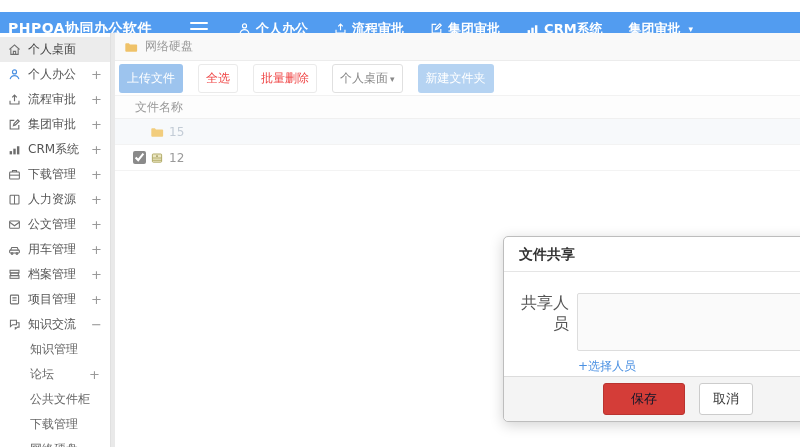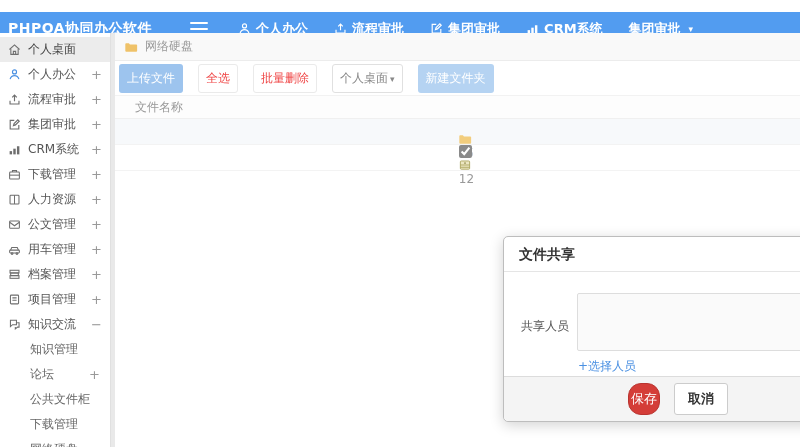--- a/index.html
+++ b/index.html
@@ -43,46 +43,46 @@
   .btn { font-size:12px; padding:5px 7px; border-radius:3px; border:1px solid transparent;
     cursor:pointer; background:#fff; white-space:nowrap; font-family:inherit; }
   .btn-upload { background:#9dc4ee; color:#fff; }
   .btn-ghost { border-color:#eaeaea; color:#ef4444;text-align:right; }
   .btn-more { border-color:#e0e0e0; color:#888; }
   .btn-more .caret2 { font-size:9px; margin-left:2px; }
   .btn-newfolder { background:#b5d3f2; color:#fff; }
   .file-header { height:24px; line-height:23px; padding-left:20px; font-size:12px; color:#999;
     background:#fdfdfd; border-top:1px solid #f2f2f2; border-bottom:1px solid #f0f0f0; }
   .file-row { height:26px; display:flex; align-items:center; padding-left:18px;
-    border-bottom:1px solid #f3f3f3; font-size:12px; color:#999; cursor:pointer;flex-direction:column; }
+    border-bottom:1px solid #f3f3f3; font-size:12px; color:#999; cursor:pointer; }
   .file-row.hl { background:#f7f9fb; color:#c3ccd6; }
   .file-row input[type=checkbox] { width:13px; height:13px; margin:0 3px 0 0; accent-color:#8a8a8a; }
   .file-row .ficon { margin-right:4px; }
   .cb-hidden { visibility:hidden; }
 
   
   .modal { position:absolute; left:503px; top:236px; width:350px; height:186px; background:#fff;
     border:1px solid #bdbdbd; border-radius:5px; box-shadow:0 3px 14px rgba(0,0,0,.18);
     display:flex; flex-direction:column; z-index:10; }
   .modal-header { height:35px; line-height:34px; padding:0 15px; font-size:14px; font-weight:bold;
     color:#333; border-bottom:1px solid #e5e5e5; }
   .modal-body { flex:1; padding:21px 15px 0; }
   .share-row { display:flex; align-items:flex-end; }
-  .share-label { width:50px; text-align:right; font-size:12px; color:#555; padding-bottom:16px;
+  .share-label { width:50px; text-align:right; font-size:16px; color:#555; padding-bottom:16px;
     margin-right:8px; flex-shrink:0; }
   .share-box { flex:1; height:58px; background:#fafafa; border:1px solid #ddd; border-radius:2px;
     resize:none; font-family:inherit; font-size:12px; padding:4px; }
   .choose-link { display:inline-block; margin:7px 0 0 59px; font-size:12px; color:#4a90e2;
     text-decoration:none; }
   .modal-footer { height:45px; background:#f4f4f4; border-top:1px solid #dcdcdc; display:flex;
     align-items:center; justify-content:center; gap:14px; border-radius:0 0 5px 5px; }
-  .btn-save { background:#d43d38; border:1px solid #b93430; color:#ffffff; font-size:13px;
-    padding:6px 2px; border-radius:13px; cursor:pointer; font-family:inherit; }
+  .btn-save { background:#d43d38; border:1px solid #b93430; color:#0f172a; font-size:13px;
+    padding:6px 27px; border-radius:3px; cursor:pointer; font-family:inherit; }
   .btn-cancel { background:#fff; border:1px solid #ccc; color:#333; font-size:13px;
-    padding:6px 13px; border-radius:3px; cursor:pointer; font-family:inherit;font-weight:bold; }
+    padding:6px 13px; border-radius:3px; cursor:pointer; font-family:inherit; }
 </style>
 </head>
 <body>
 
 <div id="app">
 
   <header class="topbar">
     <div class="logo">PHPOA协同办公软件</div>
     <div class="hamburger">
         <i></i>

